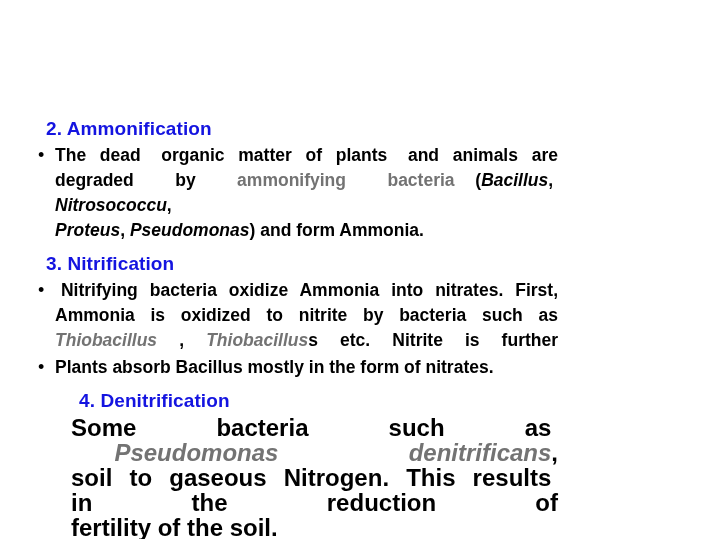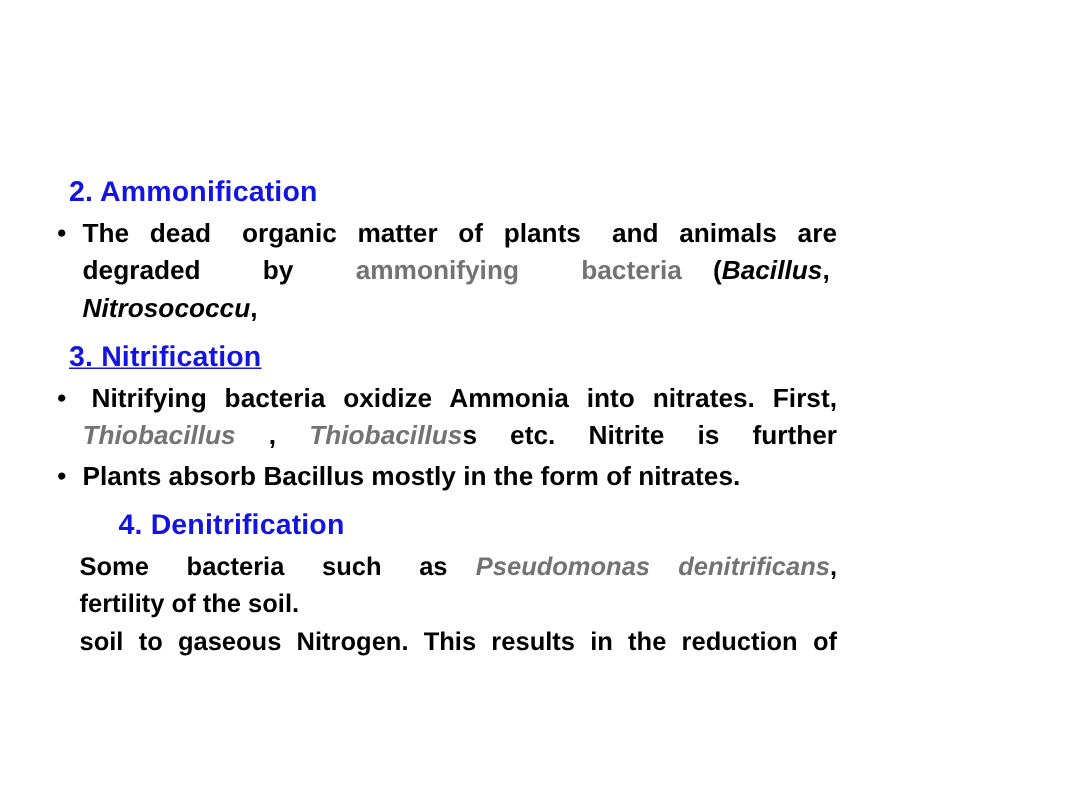--- a/index.html
+++ b/index.html
@@ -21,21 +21,21 @@
     padding: 118px 38px 0 38px;
   }
   .heading {
     color: #1414e0;
     font-weight: bold;
     font-size: 19px;
     margin: 0 0 3px 8px;
     letter-spacing: 0.1px;
   }
   .heading-2 { margin-top: 0; }
-  .heading-3 { margin-top: 10px; text-decoration: underline; }
+  .heading-3 { margin-top: 10px; }
   .heading-4 { margin-top: 10px; margin-left: 41px; }
 
   .bullet-row {
     display: flex;
     align-items: flex-start;
     margin: 0 0 2px 0;
   }
   .bullet-mark {
     flex: 0 0 auto;
     width: 17px;
@@ -49,24 +49,24 @@
     color: #000000;
     font-weight: bold;
     font-size: 17.5px;
     line-height: 25px;
     text-align: justify;
     text-justify: inter-word;
   }
   .no-bullet-body {
     color: #000000;
     font-weight: bold;
-    font-size: 17px;
+    font-size: 24px;
     line-height: 25px;
     text-align: justify;
-    margin-left: 15px;
+    margin-left: 33px;
   }
   .red { color: #737373; }
   .ital { font-style: italic; }
   .line {
     display: block;
     text-align: justify;
   }
   .line.stretch {
     text-align-last: justify;
   }
@@ -76,41 +76,43 @@
 
 <div class="slide">
 
   <div class="heading heading-2">2. Ammonification</div>
 
   <div class="bullet-row">
     <span class="bullet-mark">•</span>
     <span class="bullet-body">
       <span class="line stretch">The&nbsp; dead &nbsp; organic&nbsp; matter&nbsp; of&nbsp; plants &nbsp; and&nbsp; animals&nbsp; are</span>
       <span class="line stretch">degraded&nbsp; by&nbsp; <span class="red">ammonifying&nbsp; bacteria</span> (<span class="ital">Bacillus</span>,&nbsp; <span class="ital">Nitrosococcu</span>,</span>
+      <span class="line"><span class="ital">Proteus</span>, <span class="ital">Pseudomonas</span>) and form Ammonia.</span>
     </span>
   </div>
 
   <div class="heading heading-3">3. Nitrification</div>
 
   <div class="bullet-row">
     <span class="bullet-mark">•</span>
     <span class="bullet-body">
       <span class="line stretch">&nbsp;Nitrifying&nbsp; bacteria&nbsp; oxidize&nbsp; Ammonia&nbsp; into&nbsp; nitrates.&nbsp; First,</span>
+      <span class="line stretch">Ammonia&nbsp; is&nbsp; oxidized&nbsp; to&nbsp; nitrite&nbsp; by&nbsp; bacteria&nbsp; such&nbsp; as</span>
       <span class="line stretch"><span class="red ital">Thiobacillus</span>&nbsp; ,&nbsp; <span class="red ital">Thiobacillus</span>s&nbsp; etc.&nbsp; Nitrite&nbsp; is&nbsp; further</span>
     </span>
   </div>
 
   <div class="bullet-row">
     <span class="bullet-mark">•</span>
     <span class="bullet-body">
       <span class="line">Plants absorb Bacillus mostly in the form of nitrates.</span>
     </span>
   </div>
 
   <div class="heading heading-4">4. Denitrification</div>
 
   <div class="no-bullet-body">
     <span class="line stretch">Some&nbsp; &nbsp; bacteria&nbsp; &nbsp; such&nbsp; &nbsp; as&nbsp; &nbsp;<span class="red ital">Pseudomonas&nbsp; &nbsp;denitrificans</span>,</span>
+    <span class="line stretch">soil&nbsp; to&nbsp; gaseous&nbsp; Nitrogen.&nbsp; This&nbsp; results&nbsp; in&nbsp; the&nbsp; reduction&nbsp; of</span>
     <span class="line">fertility of the soil.</span>
-    <span class="line stretch">soil&nbsp; to&nbsp; gaseous&nbsp; Nitrogen.&nbsp; This&nbsp; results&nbsp; in&nbsp; the&nbsp; reduction&nbsp; of</span>
   </div>
 
 </div>
 
 </body></html>

